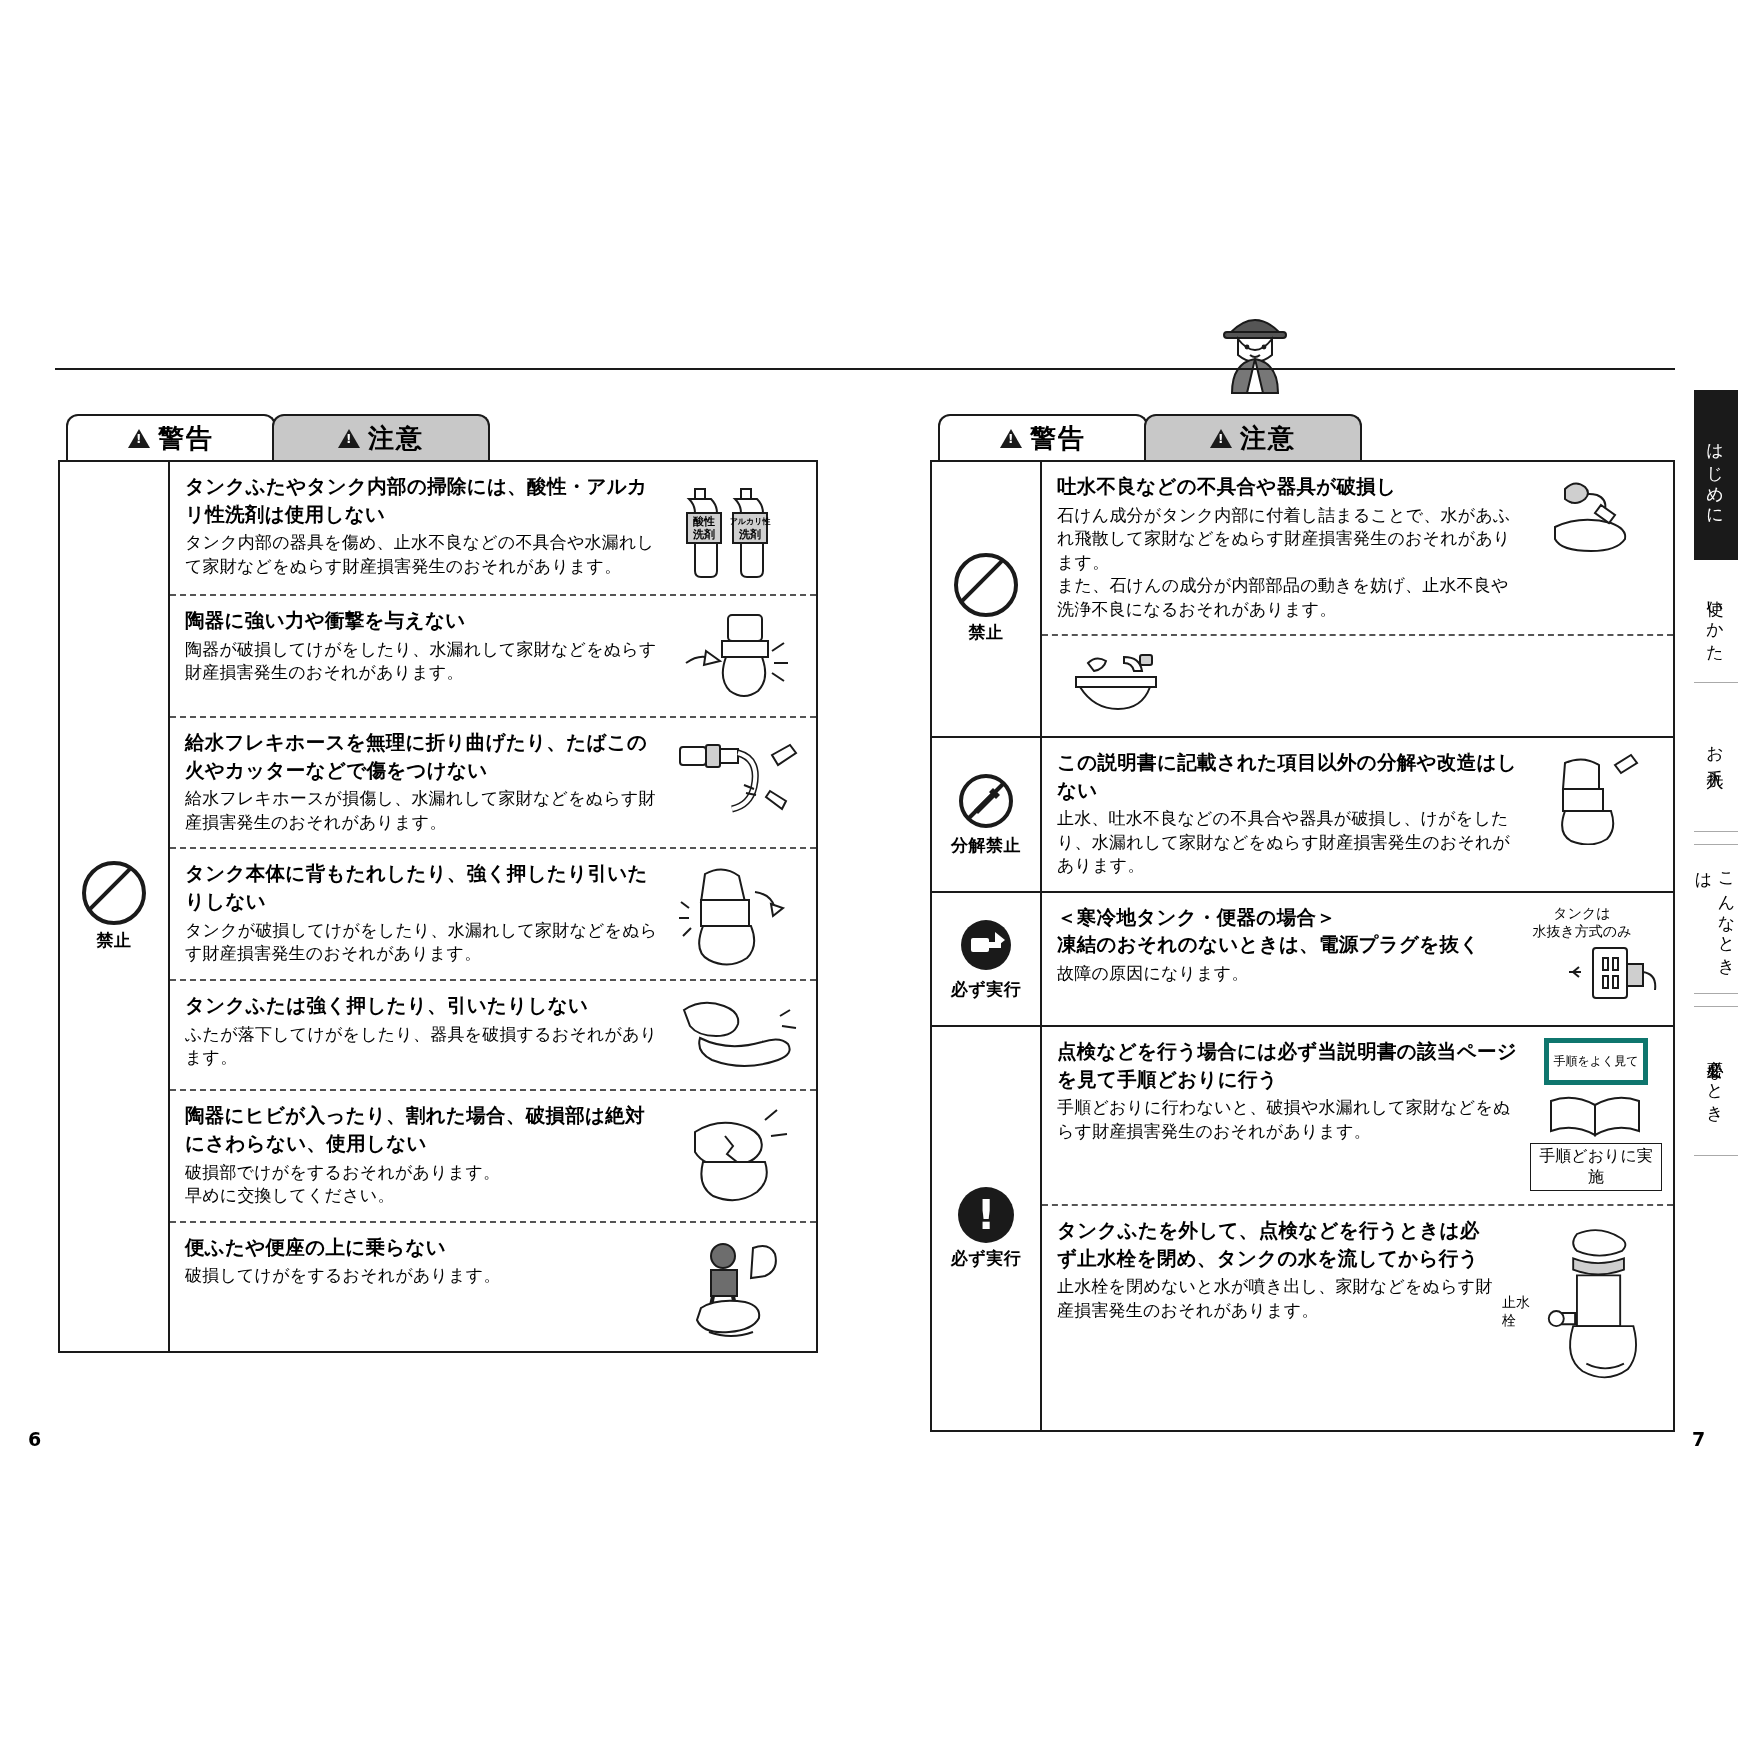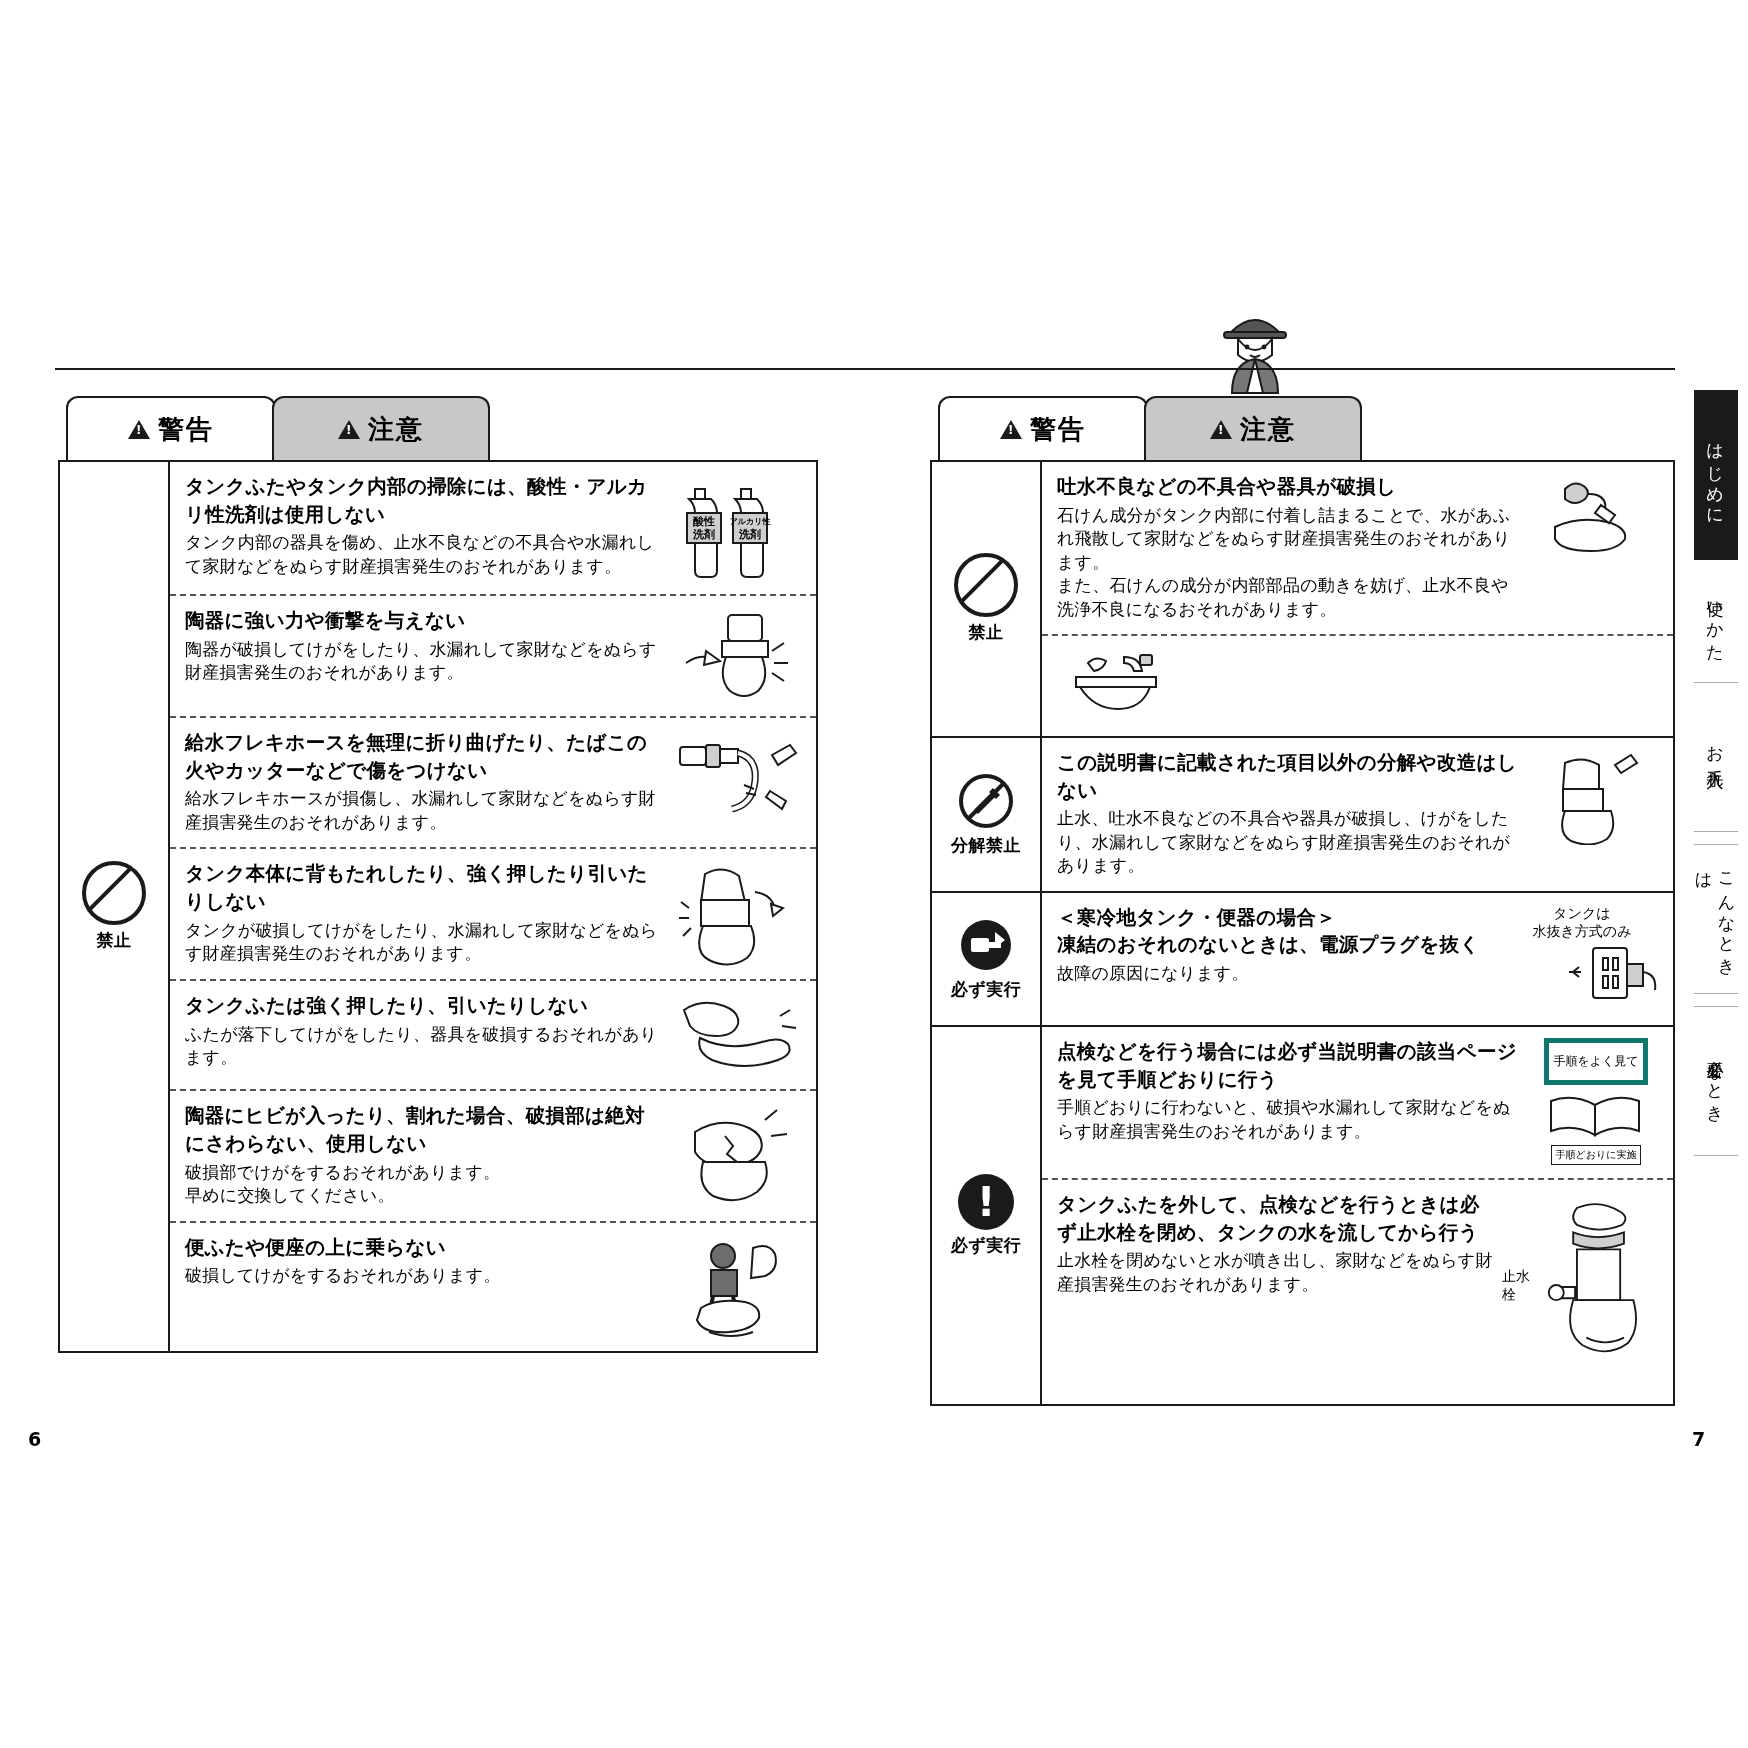--- a/index.html
+++ b/index.html
@@ -69,21 +69,21 @@
 
   
   .tabs {
     position: relative;
     height: 52px;
     display: flex;
     align-items: flex-end;
     margin-left: 8px;
   }
   .tab {
-    height: 64px;
+    height: 46px;
     display: flex;
     align-items: center;
     justify-content: center;
     gap: 8px;
     border: 2px solid #1a1a1a;
     border-bottom: none;
     border-radius: 12px 12px 0 0;
     font-size: 26px;
     font-weight: bold;
     letter-spacing: 2px;
@@ -604,21 +604,21 @@
           </div>
           <div class="art">
             <div style="text-align:center">
               <div style="border:5px solid #0f766e;font-size:12px;padding:10px 4px;display:inline-block">手順をよく見て</div>
               <svg width="110" height="50" viewBox="0 0 110 50" style="margin:4px auto">
                 <g fill="#fff" stroke="#1a1a1a" stroke-width="2">
                   <path d="M10 12 q22 -8 44 4 v30 q-22 -12 -44 -4z"></path>
                   <path d="M98 12 q-22 -8 -44 4 v30 q22 -12 44 -4z"></path>
                 </g>
               </svg>
-              <div style="border:1px solid #1a1a1a;font-size:10px;padding:2px 4px;display:inline-block">手順どおりに実施</div>
+              <div style="border:1px solid #1a1a1a;font-size:16px;padding:2px 4px;display:inline-block">手順どおりに実施</div>
             </div>
           </div>
         </div>
       </td>
     </tr>
     <tr>
       <td>
         <div class="item" style="min-height:200px">
           <div class="txt">
             <div class="hdline">タンクふたを外して、点検などを行うときは必ず止水栓を閉め、タンクの水を流してから行う</div>

